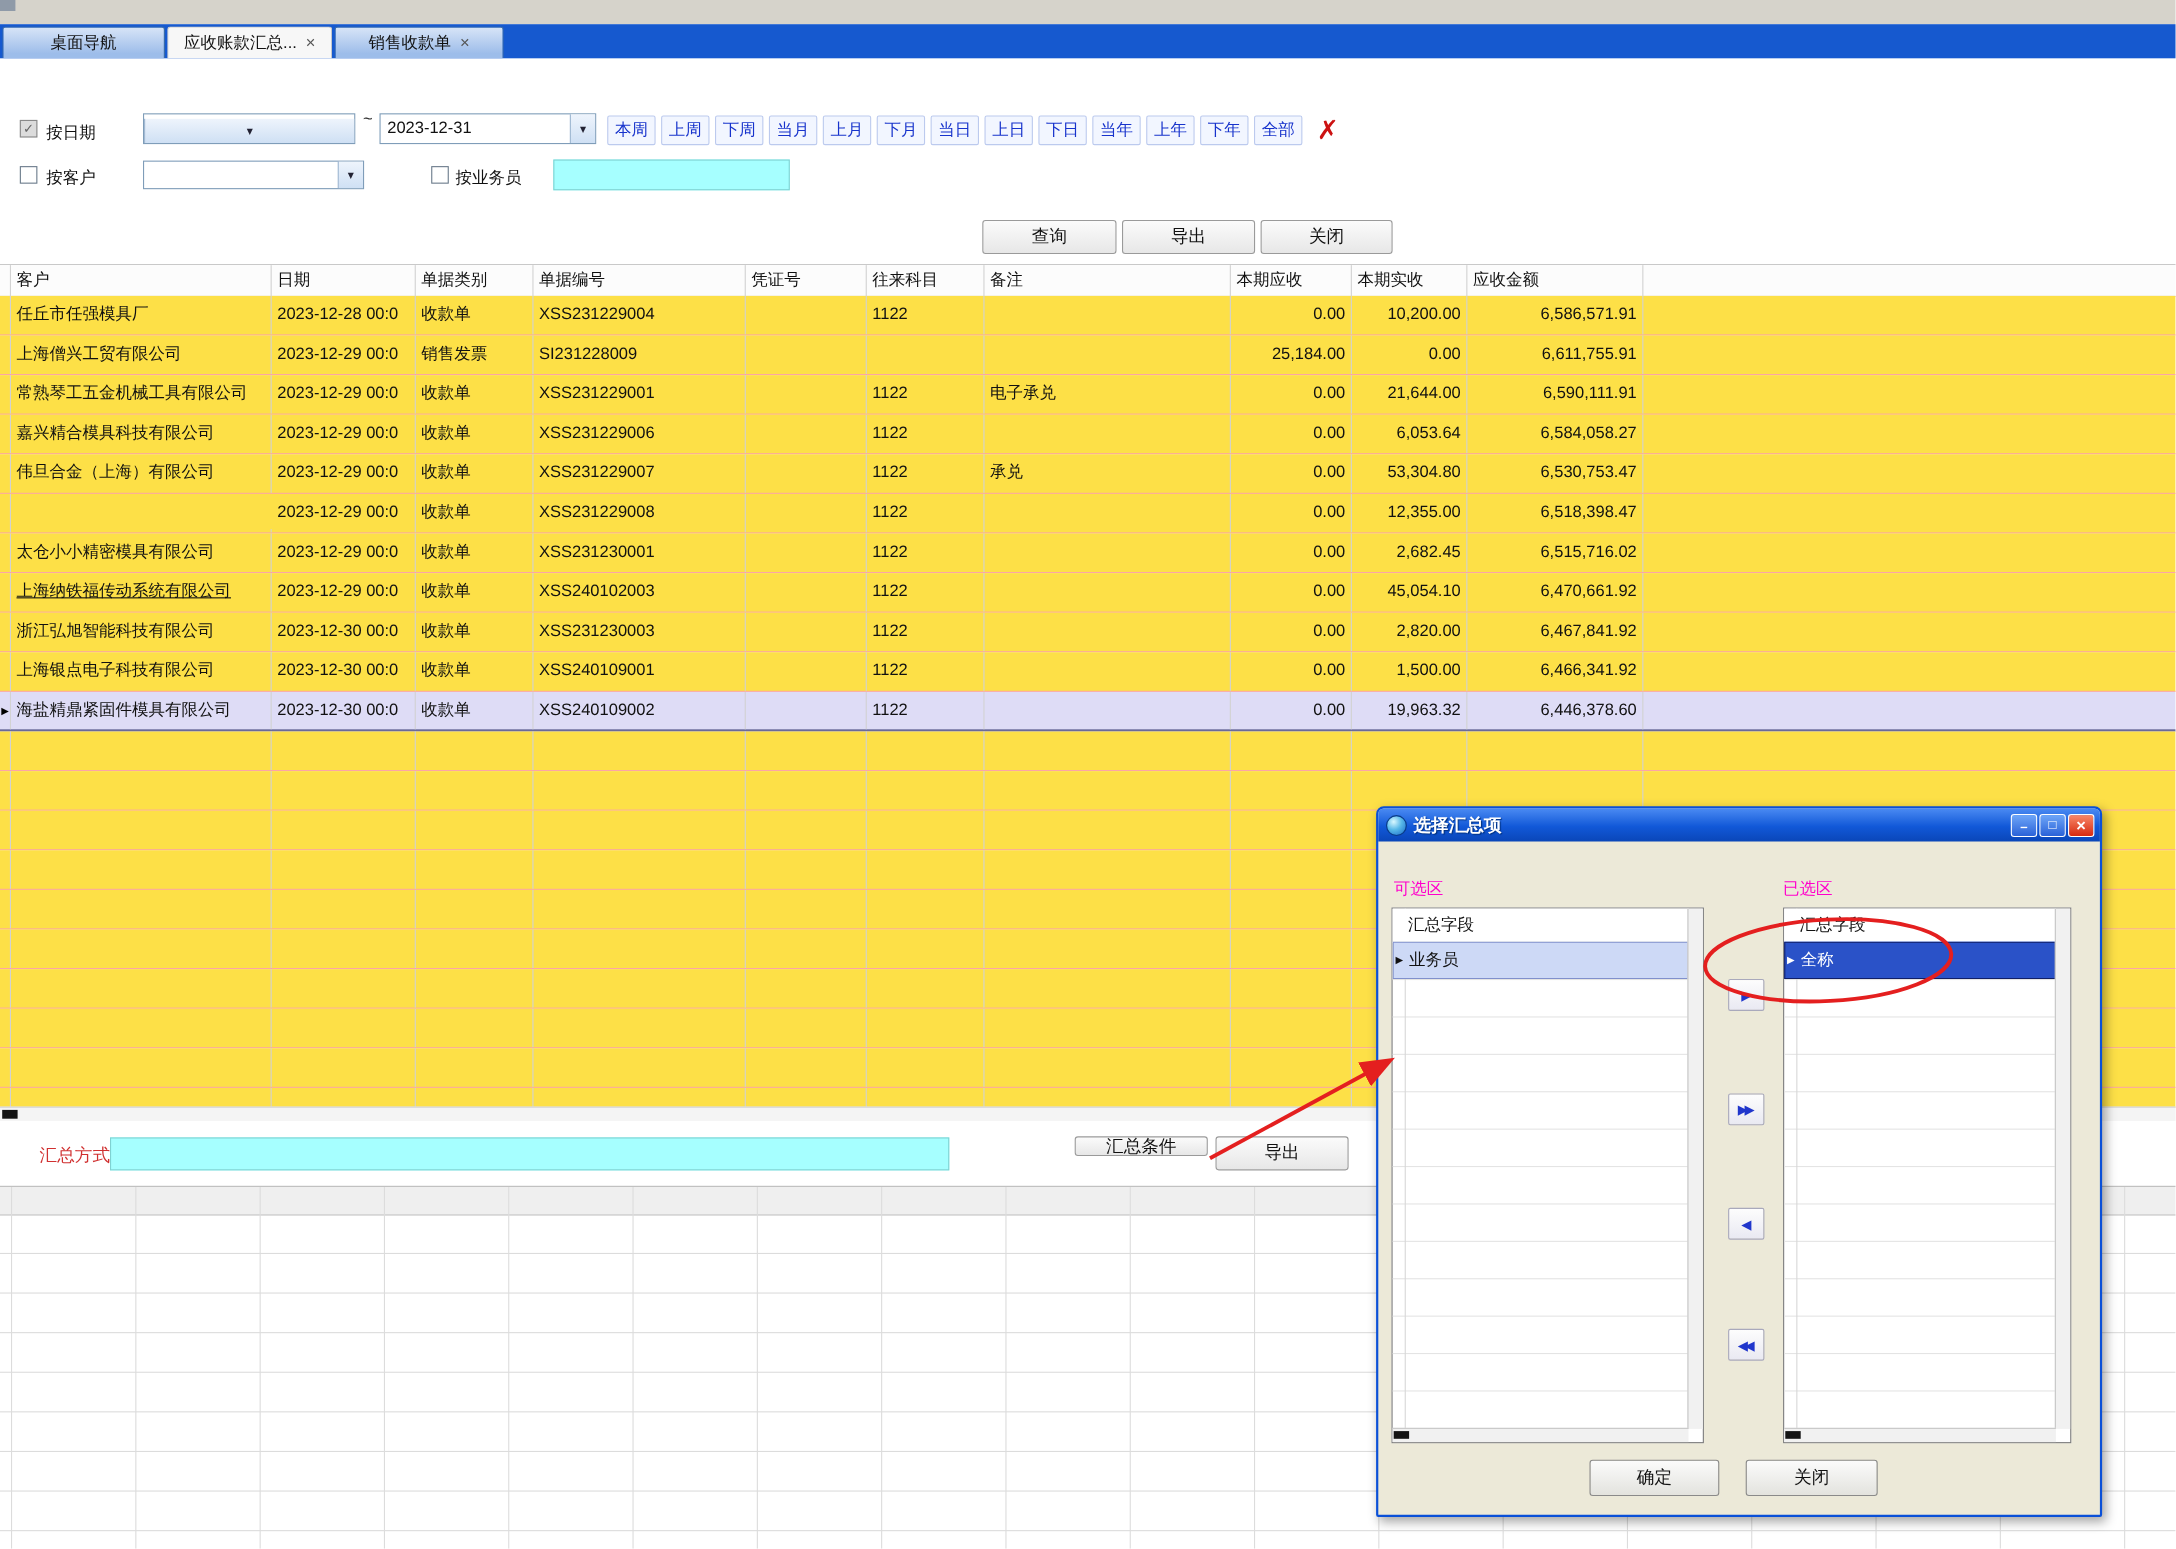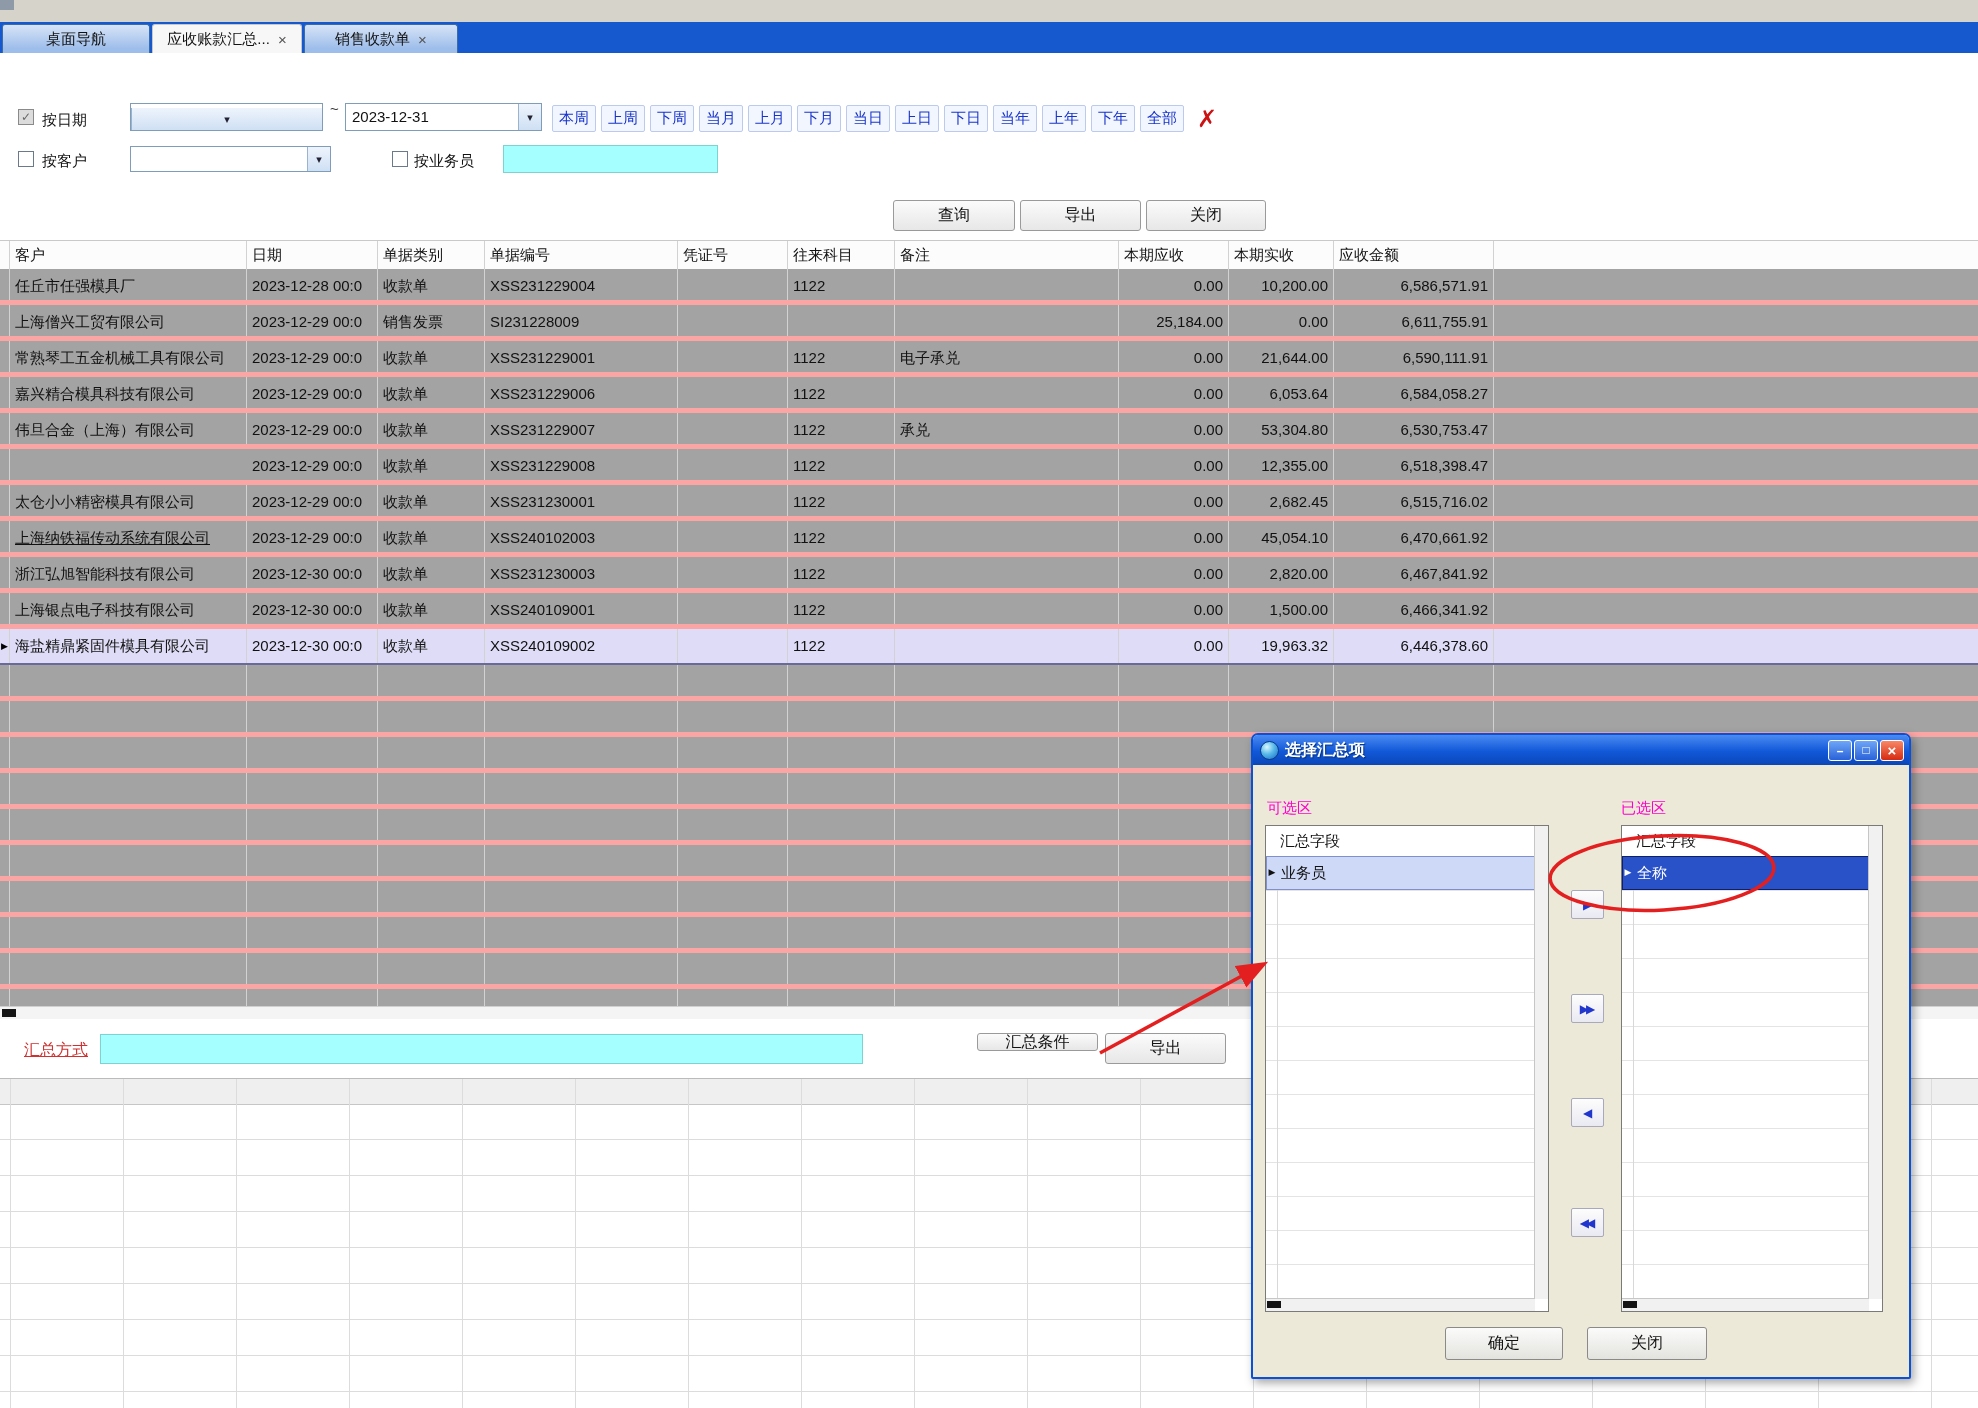--- a/index.html
+++ b/index.html
@@ -40,33 +40,33 @@
   
   .btn{position:absolute;box-sizing:border-box;display:flex;align-items:center;justify-content:center;
        background:linear-gradient(180deg,#fbfbfb,#e7e7e7);border:1px solid #9a9a9a;border-radius:3px;
        font-size:16px;color:#111;}
 
   
   .grid-main{position:absolute;left:0;top:240px;width:1978px;height:766px;overflow:hidden;background:#fff;border-top:1px solid #c9c9c9;}
   .g-header{position:absolute;left:0;top:0;right:0;height:28px;display:flex;background:#fcfcfc;border-bottom:1px solid #b5b5b5;}
   .g-header .g-cell{line-height:27px;}
   .g-body{position:absolute;left:0;top:28px;right:0;bottom:0;}
-  .g-row{display:flex;height:36px;box-sizing:border-box;border-bottom:5px solid #fca5a5;background:#a3a3a3;}
+  .g-row{display:flex;height:36px;box-sizing:border-box;border-bottom:1px solid #fca5a5;background:#fde047;}
   .g-cell{box-sizing:border-box;border-right:1px solid #d2d2d2;padding:0 5px;white-space:nowrap;overflow:hidden;
           flex:0 0 auto;font-size:15px;line-height:34px;}
   .marker{width:10px;padding:0;font-size:9px;text-align:center;line-height:34px;color:#000;}
   .num{text-align:right;}
   .filler{flex:1 1 auto;border-right:none;}
   .g-row.sel{background:#dedcf6;border-bottom:2px solid #6a6a9a;}
 
   .hscroll-strip{position:absolute;left:0;top:1006px;width:1978px;height:12px;background:#f4f4f4;border-top:1px solid #d0d0d0;}
   .hthumb-main{position:absolute;left:2px;top:2px;width:14px;height:8px;background:#141414;}
 
   
-  .sum-label{position:absolute;left:24px;top:1040px;font-size:16px;color:#d03030;text-decoration:underline;}
+  .sum-label{position:absolute;left:36px;top:1040px;font-size:16px;color:#d03030;}
 
   
   .grid-bottom{position:absolute;left:0;top:1078px;width:1978px;height:330px;overflow:hidden;background:#fff;border-top:1px solid #bbb;}
   .bg-header{position:absolute;left:0;top:0;right:0;height:25px;background:#efefef;border-bottom:1px solid #c6c6c6;}
   .bg-row{position:absolute;left:0;right:0;height:36px;box-sizing:border-box;border-bottom:1px solid #dcdcdc;}
   .bg-vline{position:absolute;top:0;bottom:0;width:1px;background:#dcdcdc;}
 
   
   .dialog{position:absolute;left:1251px;top:733px;width:660px;height:646px;box-sizing:border-box;z-index:30;
           background:#ece9d8;border:2px solid #0a50d8;border-radius:7px 7px 2px 2px;box-shadow:3px 4px 10px rgba(0,0,0,.35);}

